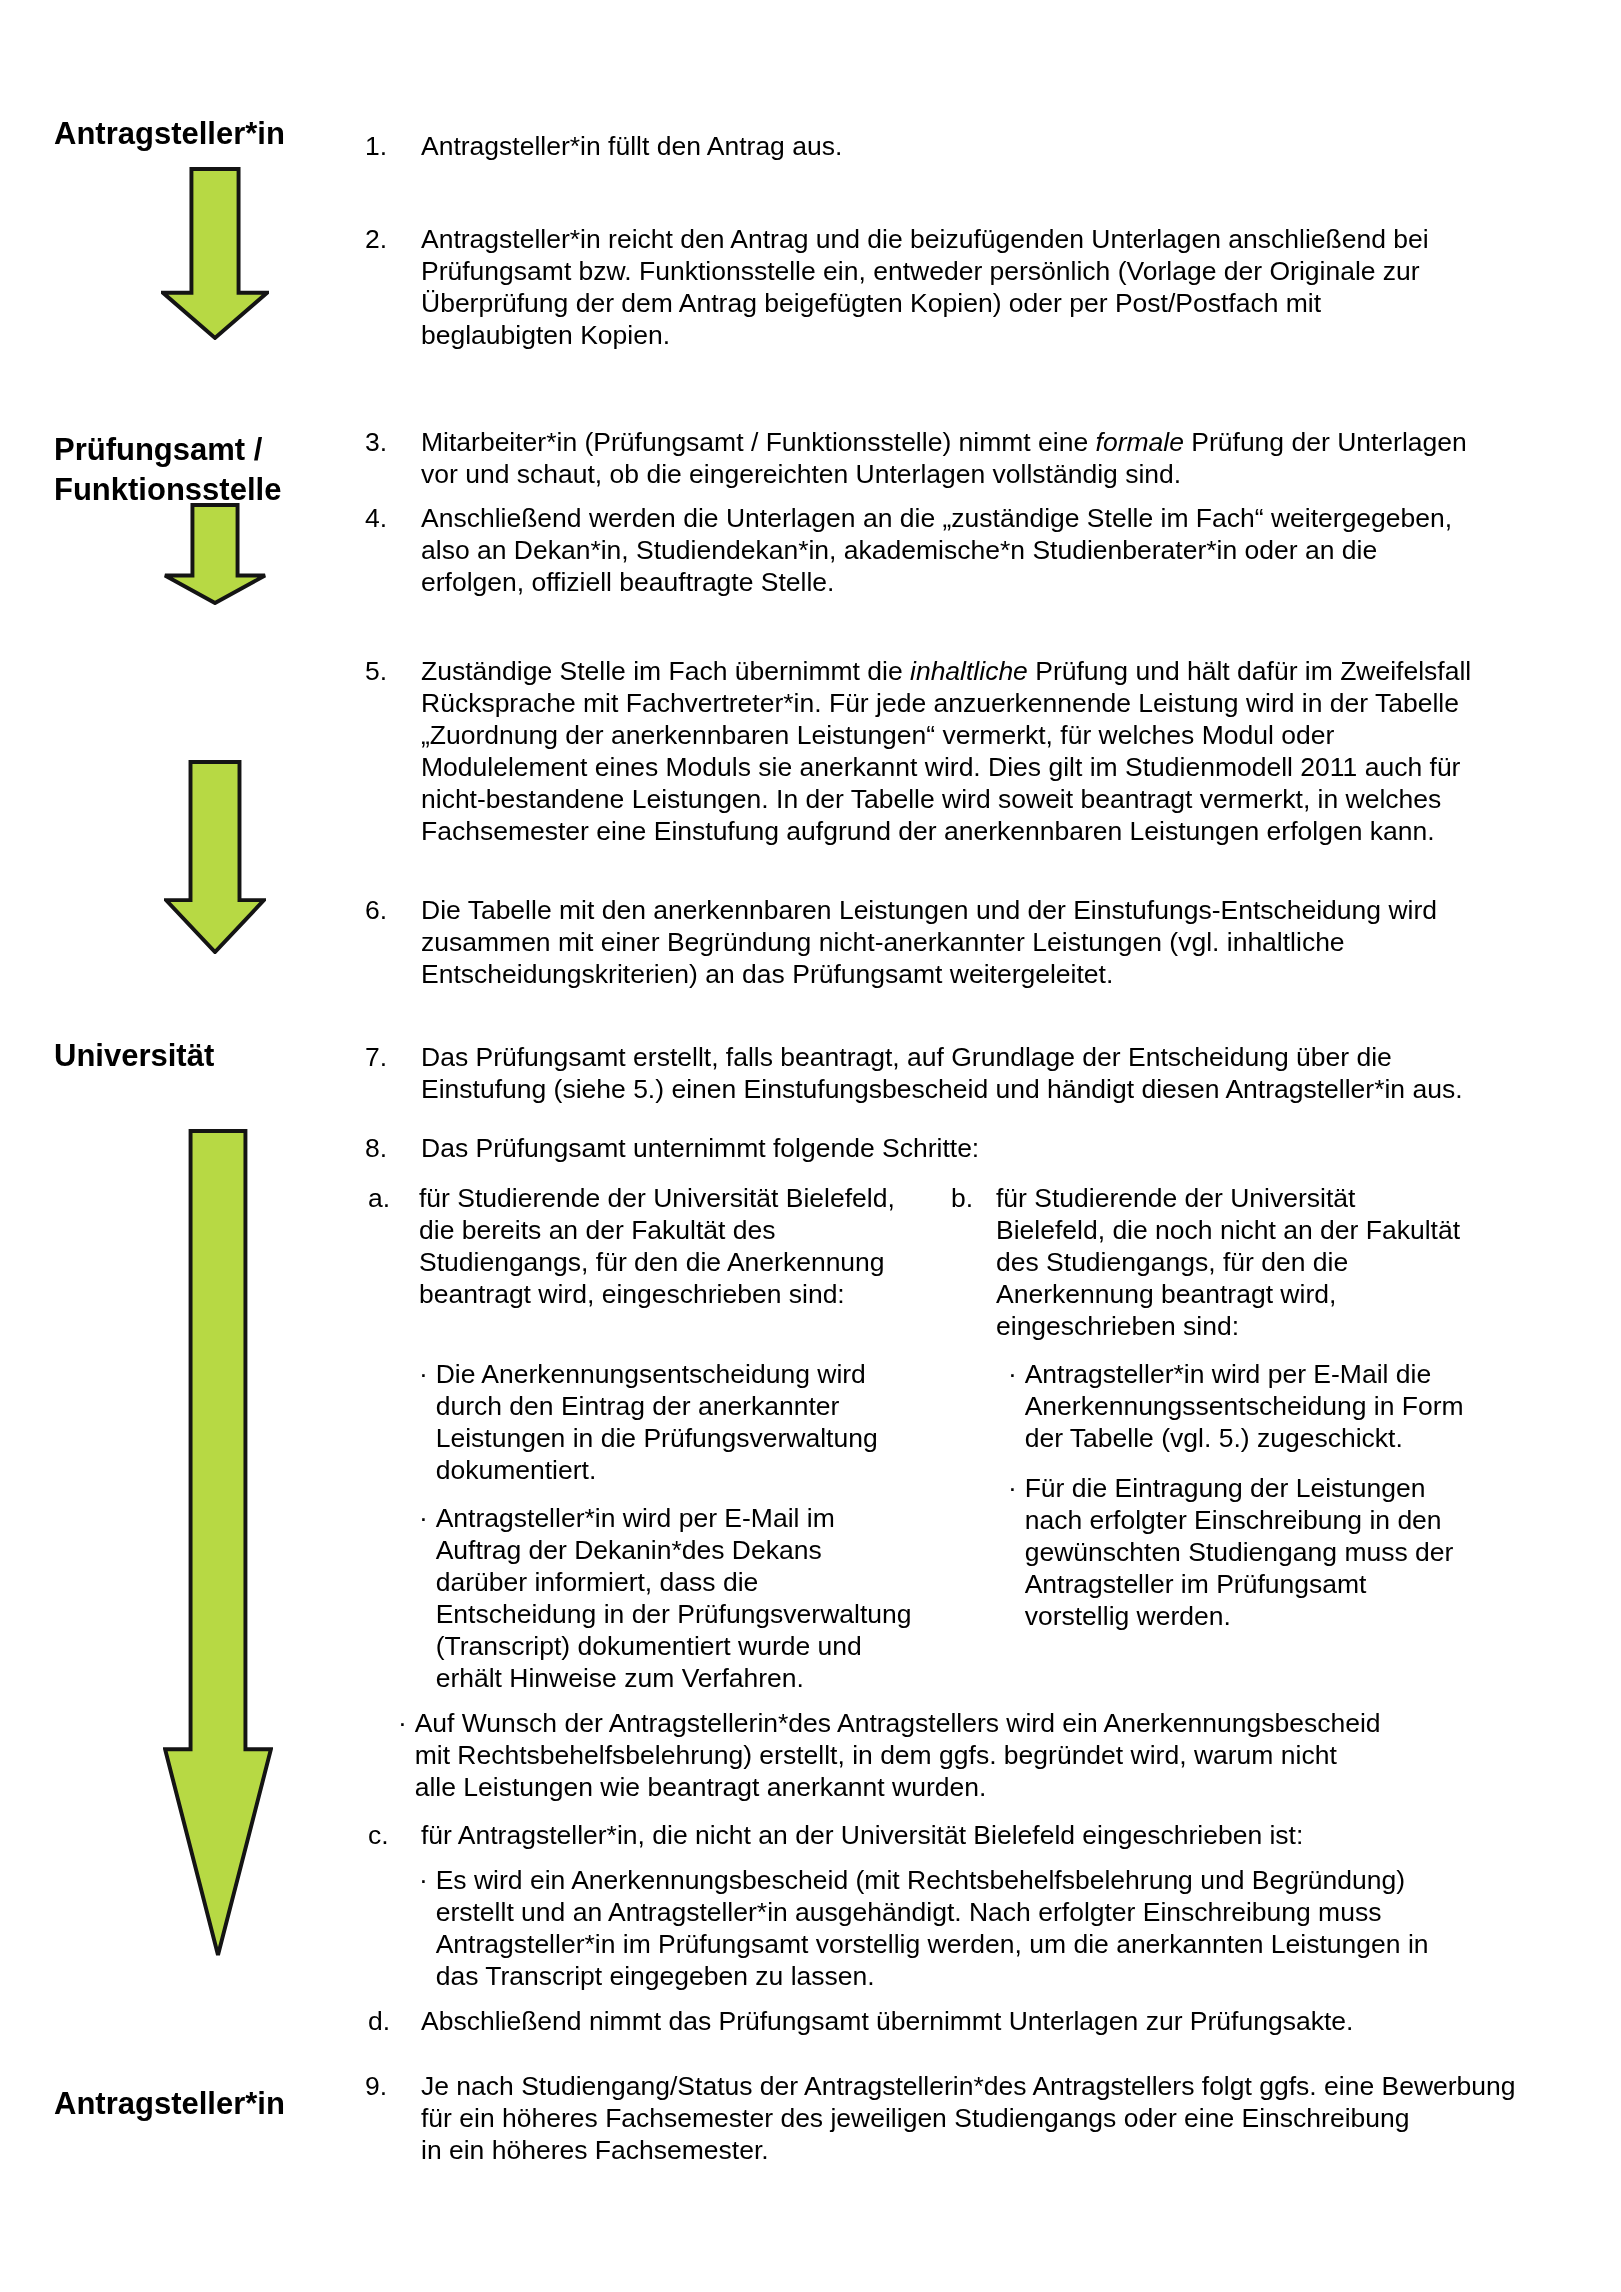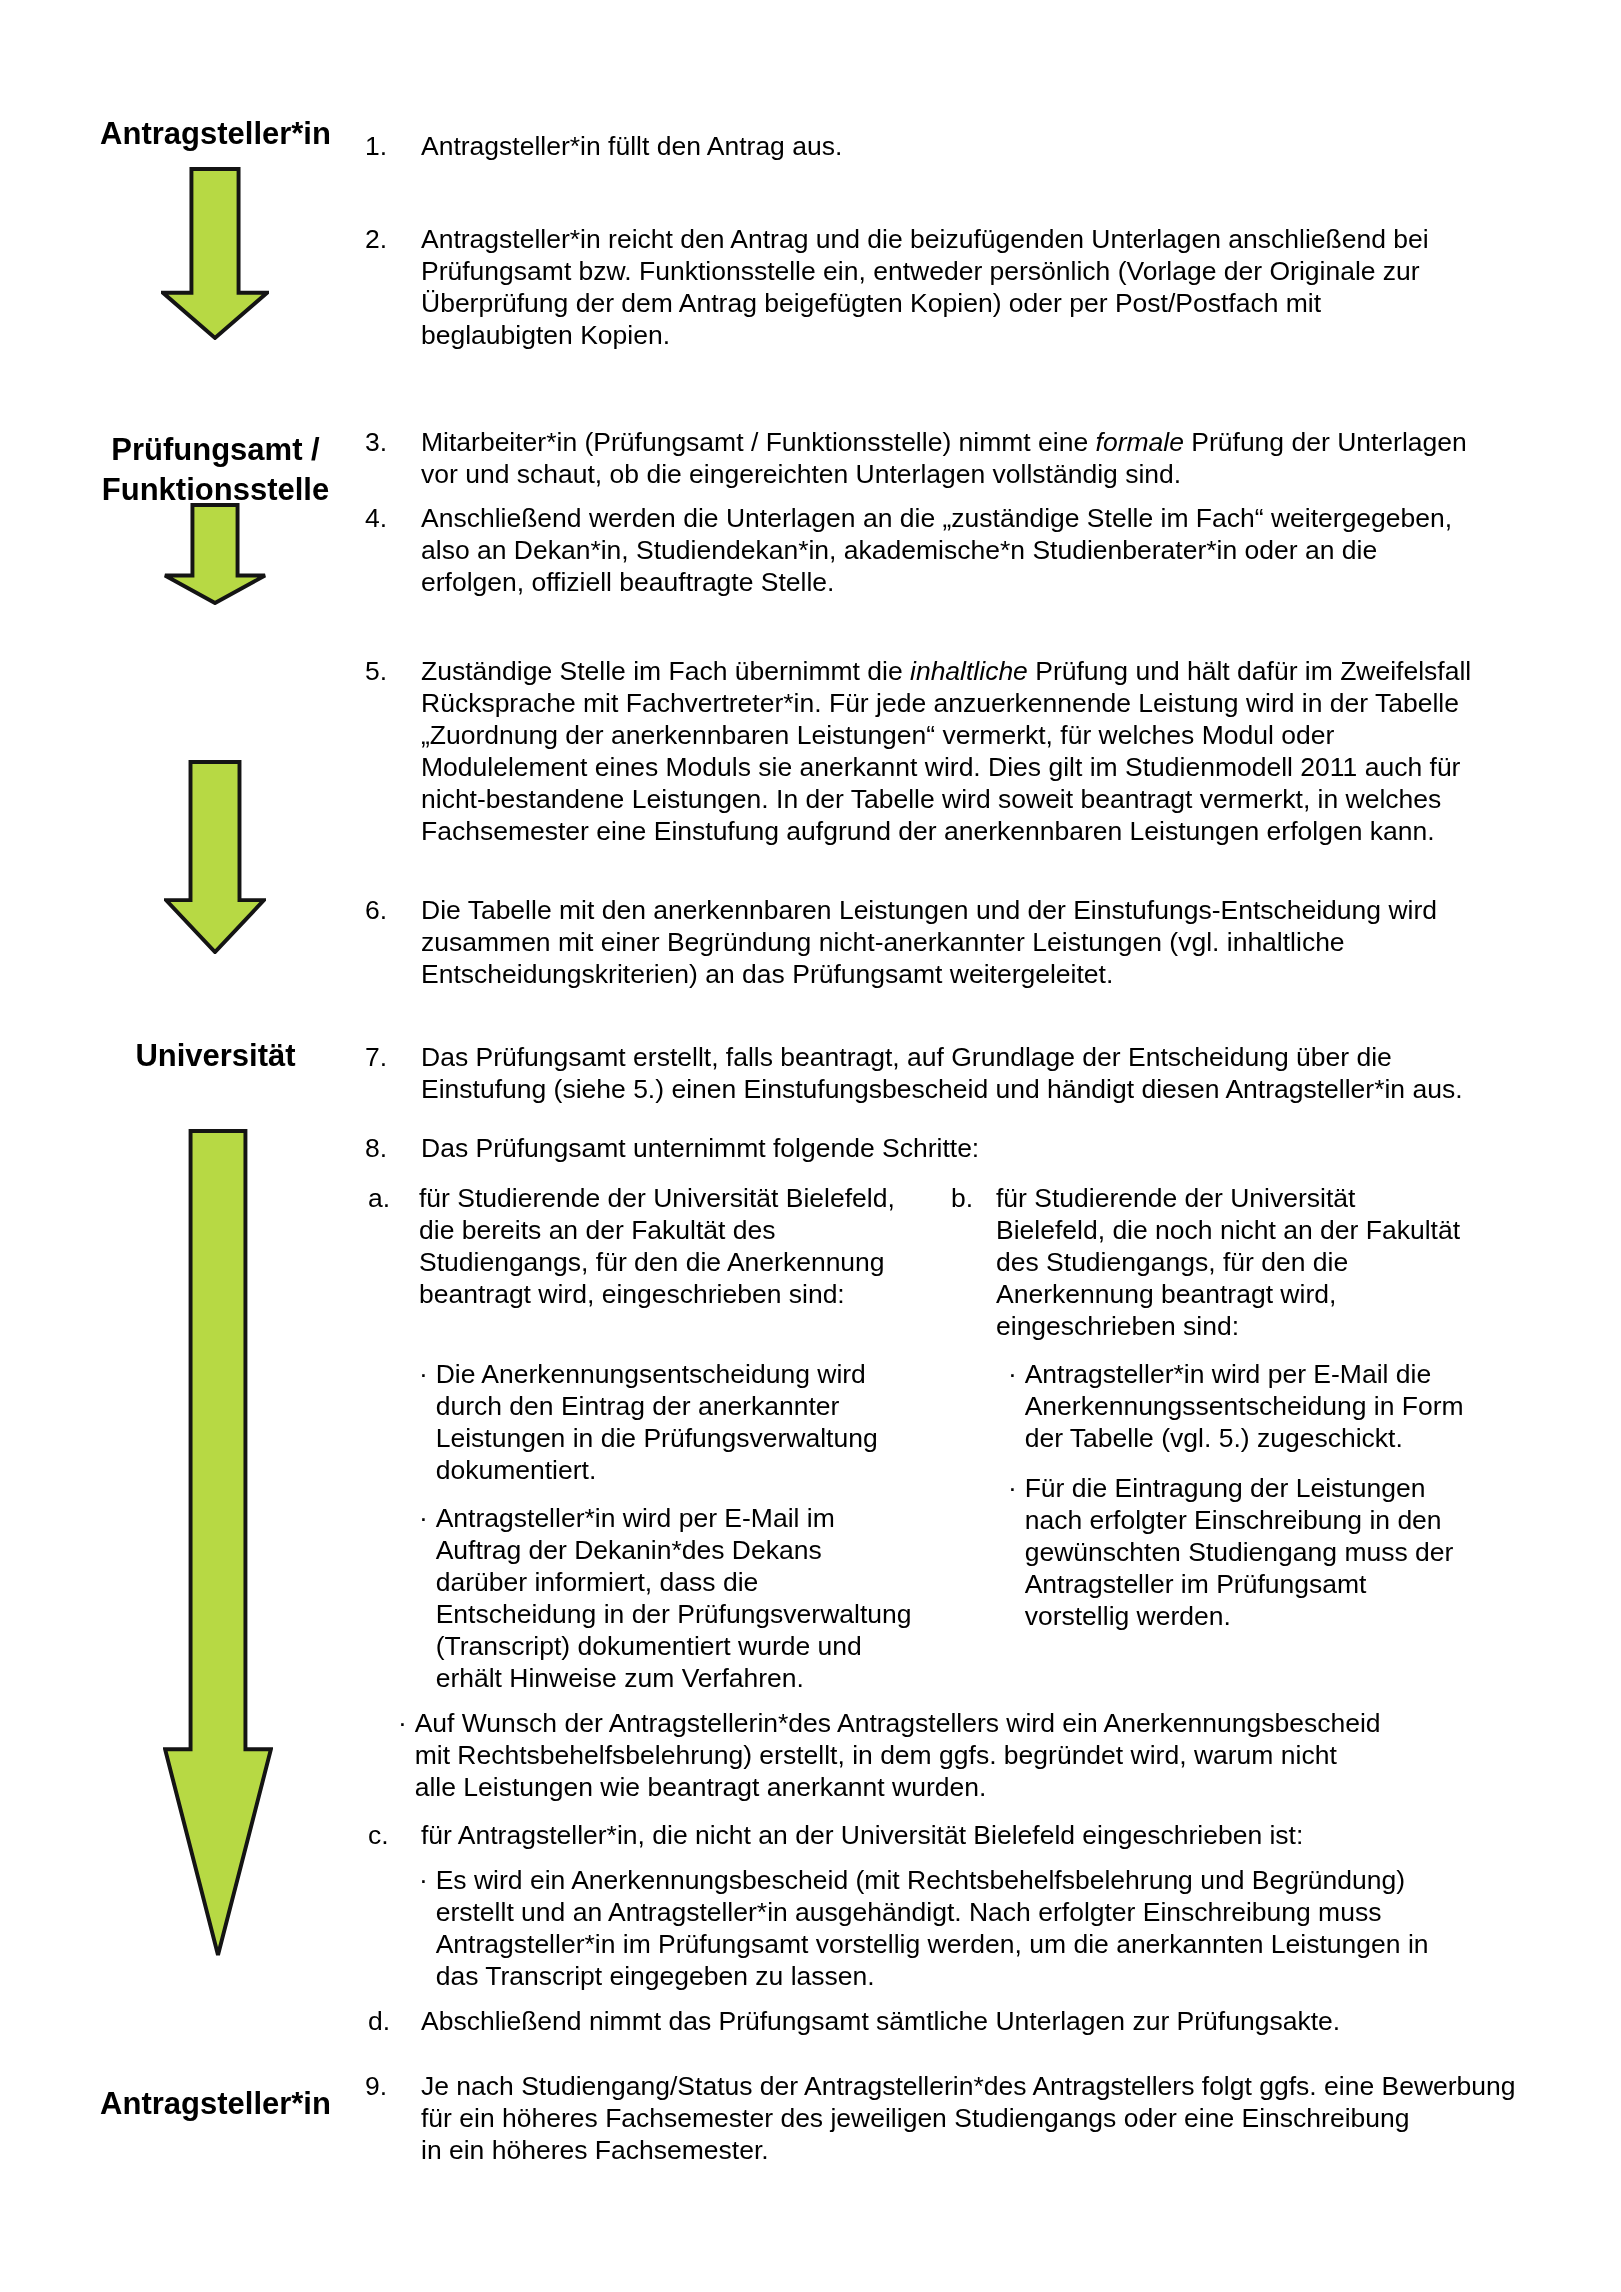--- a/index.html
+++ b/index.html
@@ -9,21 +9,21 @@
     height: 2293px;
     background: #ffffff;
     font-family: "Liberation Sans", sans-serif;
     color: #000000;
     overflow: hidden;
   }
   .stage-label {
     position: absolute;
     left: 54px;
     width: 323px;
-    text-align: center;
+    text-align: left;
     font-weight: bold;
     font-size: 31px;
     line-height: 40px;
     white-space: pre-line;
   }
   .arrow { position: absolute; }
   .num {
     position: absolute;
     left: 365px;
     width: 49px;
@@ -188,21 +188,21 @@
 
   <div class="bullet b-c" style="top:1864px">
     <span class="dot">·</span>
     <span class="btext">Es wird ein Anerkennungsbescheid (mit Rechtsbehelfsbelehrung und Begründung)
 erstellt und an Antragsteller*in ausgehändigt. Nach erfolgter Einschreibung muss
 Antragsteller*in im Prüfungsamt vorstellig werden, um die anerkannten Leistungen in
 das Transcript eingegeben zu lassen.</span>
   </div>
 
   <div class="letter" style="top:2005px">d.</div>
-  <div class="body" style="top:2005px">Abschließend nimmt das Prüfungsamt sämtliche Unterlagen zur Prüfungsakte.</div>
+  <div class="body" style="top:2005px">Abschließend nimmt das Prüfungsamt übernimmt Unterlagen zur Prüfungsakte.</div>
 
   <div class="num" style="top:2070px">9.</div>
   <div class="body" style="top:2070px">Je nach Studiengang/Status der Antragstellerin*des Antragstellers folgt ggfs. eine Bewerbung
 für ein höheres Fachsemester des jeweiligen Studiengangs oder eine Einschreibung
 in ein höheres Fachsemester.</div>
 
 </div>
 
 
 </body></html>

